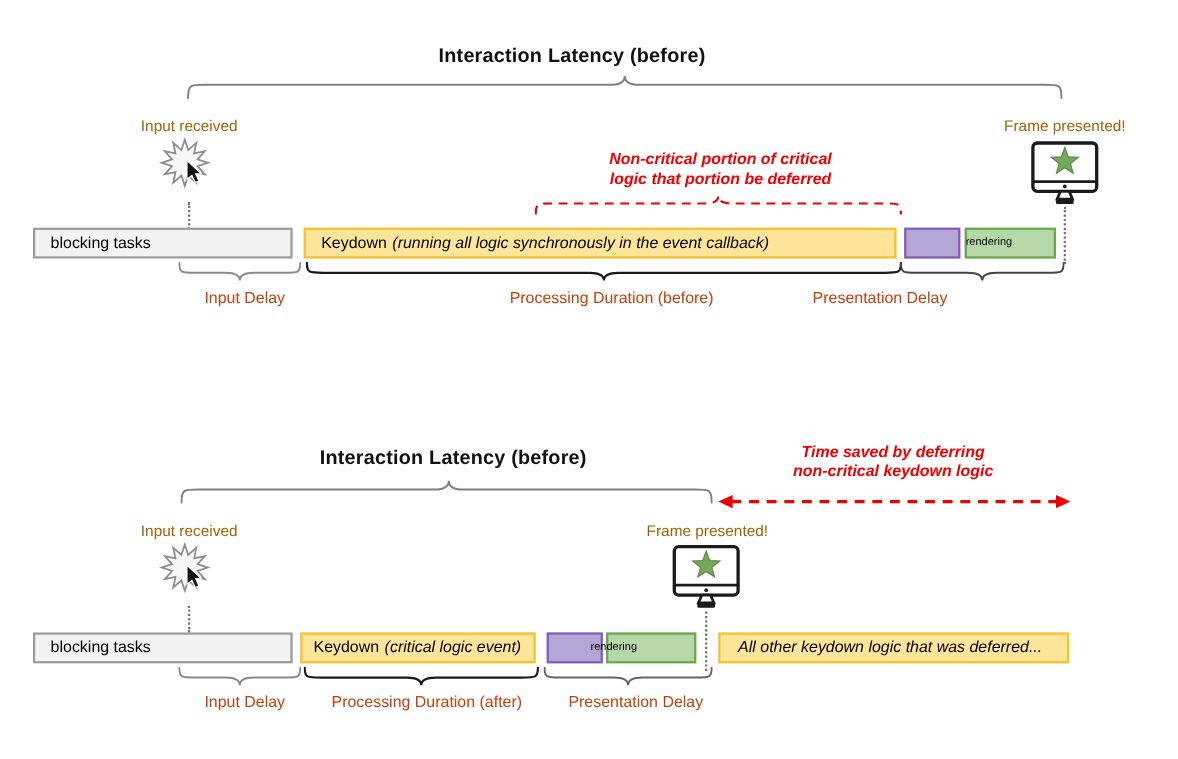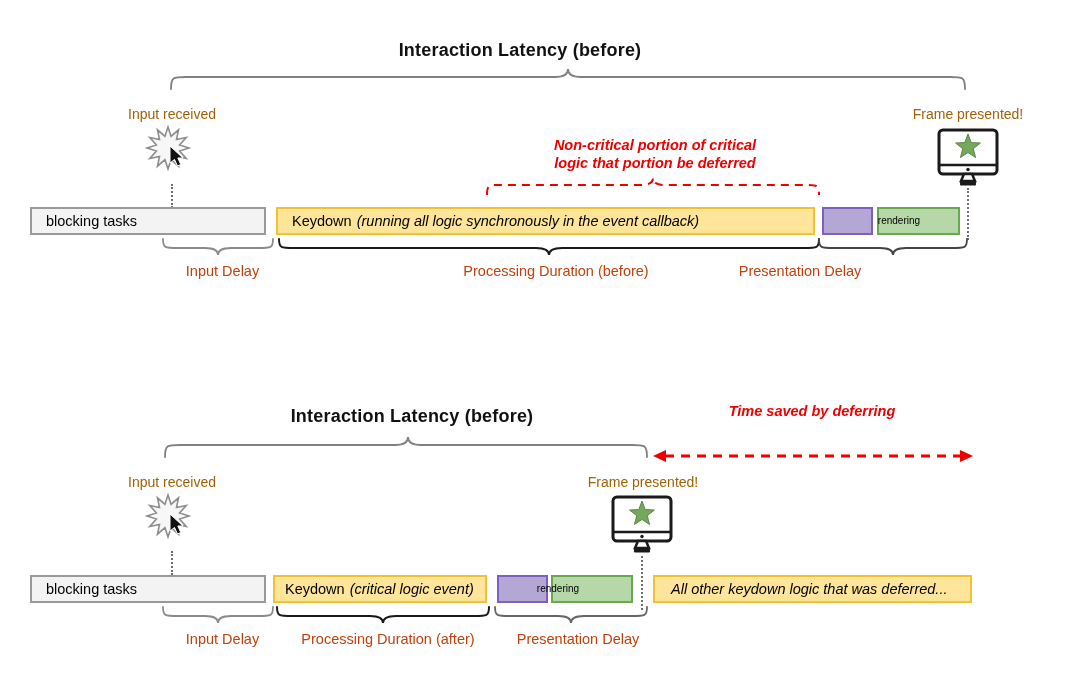--- a/index.html
+++ b/index.html
@@ -97,20 +97,21 @@
   <section>
 
     <div class="abs ctr title" style="left:162px;top:406px;width:500px;">Interaction Latency (before)</div>
 
     <svg class="abs" style="left:164px;top:436px;" width="484" height="22" viewBox="0 0 484 22">
       <path d="M1,21 C1,9 3,9 16,9 L231,9 Q244,9 244,1 Q244,9 257,9 L468,9 C481,9 483,9 483,21" fill="none" stroke="#808080" stroke-width="1.8" stroke-linecap="round"></path>
     </svg>
 
     <div class="abs ctr red-ann" style="left:660px;top:402px;width:304px;">
       <div>Time saved by deferring</div>
+      <div>non-critical keydown logic</div>
     </div>
     <svg class="abs" style="left:652px;top:448px;" width="322" height="16" viewBox="0 0 322 16">
       <line x1="13" y1="8" x2="309" y2="8" stroke="#ee0000" stroke-width="3" stroke-dasharray="9 7"></line>
       <polygon points="1,8 14,2 14,14" fill="#ee0000"></polygon>
       <polygon points="321,8 308,2 308,14" fill="#ee0000"></polygon>
     </svg>
 
     <div class="abs ctr small-lbl" style="left:102px;top:474px;width:140px;">Input received</div>
 
     <svg class="abs" style="left:142px;top:492px;" width="56" height="62" viewBox="0 0 56 62">

